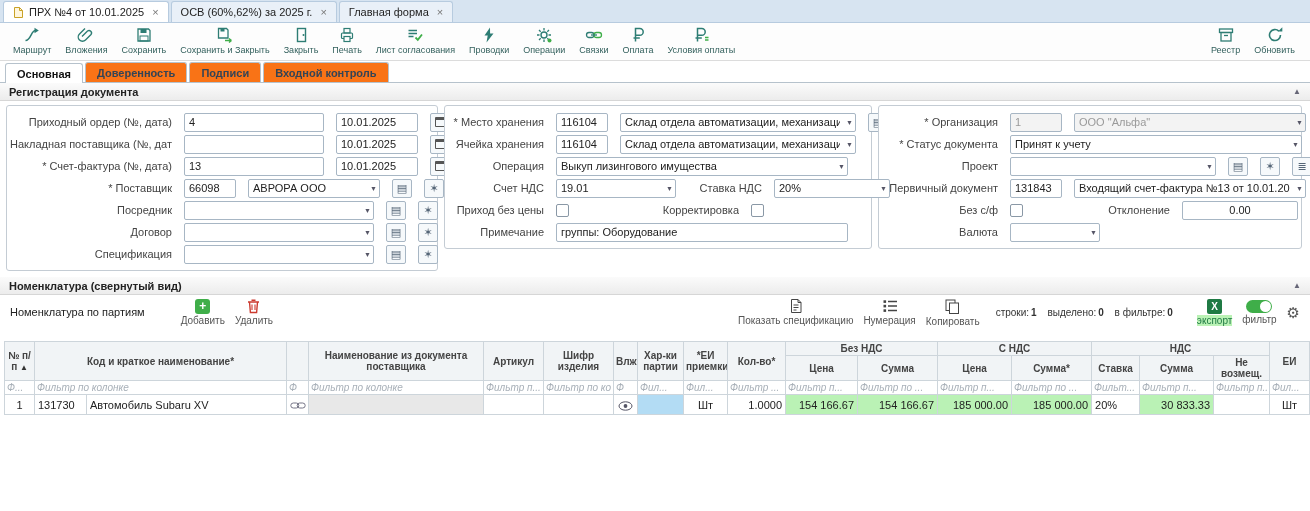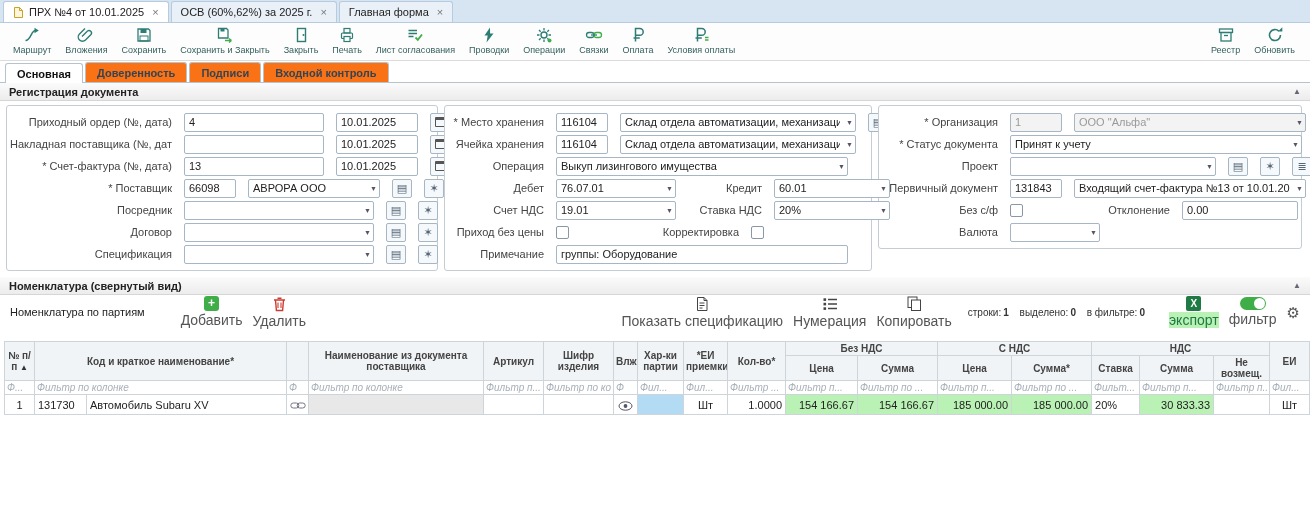--- a/index.html
+++ b/index.html
@@ -32,37 +32,37 @@
   
   .reg { display:flex; gap:6px; padding:4px 6px 6px; flex:none; align-items:flex-start; }
   .gbox { border:1px solid #c4ccd4; border-radius:3px; padding:4px 3px; background:#fff; }
   .gleft { width:432px; } .gmid { width:428px; } .gright { width:424px; }
   .frow { display:flex; align-items:center; gap:12px; height:20px; margin:2px 0; }
   .flabel { text-align:right; color:#444; white-space:nowrap; overflow:hidden; flex:none; }
   .gleft .flabel { width:162px; } .gmid .flabel { width:96px; } .gright .flabel { width:116px; }
   .lbl74 { width:74px !important; } .mlauto { margin-left:auto; }
   .inp { height:19px; border:1px solid #a7b6c4; border-radius:2px; padding:0 4px; font:inherit; color:#222; background:#fff; flex:none; }
   .inp.ro { background:#f3f3f3; color:#9a9a9a; }
-  .inp.r { text-align:left; }
+  .inp.r { text-align:center; }
   .dd { position:relative; height:19px; border:1px solid #a7b6c4; border-radius:2px; background:#fff; display:flex; align-items:center; padding:0 15px 0 4px; overflow:hidden; white-space:nowrap; flex:none; }
   .dd::after { content:"▼"; position:absolute; right:2px; top:50%; transform:translateY(-50%); font-size:7px; color:#556; }
   .dd.ro { background:#f3f3f3; color:#9a9a9a; }
   .dd-text { overflow:hidden; white-space:nowrap; }
   .sqbtn { width:20px; height:19px; border:1px solid #a7b6c4; border-radius:2px; background:#f6f9fb; display:flex; align-items:center; justify-content:center; padding:0; font-size:11px; color:#567; flex:none; font-family:inherit; }
   .cal-ico { width:11px; height:10px; border:1px solid #555; border-top:3px solid #555; border-radius:1px; display:inline-block; }
   .chk { width:13px; height:13px; border:1px solid #8a98a6; border-radius:2px; background:#fff; display:inline-block; flex:none; }
   .w52{width:52px}.w82{width:82px}.w90{width:90px}.w116{width:116px}.w120{width:120px}
   .w132{width:132px}.w140{width:140px}.w190{width:190px}.w206{width:206px}
   .w232{width:232px}.w236{width:236px}.w292{width:292px}
 
   
   .ttool { height:34px; display:flex; align-items:center; gap:10px; padding:2px 10px; flex:none; }
   .ttitle { margin-right:26px; }
   .stack { display:flex; flex-direction:column; align-items:center; gap:1px; }
-  .slabel { font-size:14px; color:#555; white-space:nowrap; }
+  .slabel { font-size:10px; color:#555; white-space:nowrap; }
   .slabel.green { color:#1f7a44; }
   .add-ico { width:15px; height:15px; background:#3fae49; border-radius:3px; color:#fff; font-weight:bold; font-size:12px; line-height:14px; text-align:center; display:inline-block; }
   .xl-ico { width:15px; height:15px; background:#1f7a44; border-radius:2px; color:#fff; font-weight:bold; font-size:10px; line-height:15px; text-align:center; display:inline-block; }
   .stats { font-size:10px; color:#333; white-space:nowrap; margin:0 6px; }
   .stats b { margin:0 8px 0 2px; }
   .toggle { width:26px; height:13px; border-radius:7px; background:#3fae49; position:relative; display:inline-block; }
   .knob { position:absolute; right:1px; top:1px; width:11px; height:11px; border-radius:50%; background:#fff; }
   .gear { font-size:15px; color:#555; line-height:1; }
 
   
@@ -349,30 +349,20 @@
         <span class="flabel">Ячейка хранения</span>
         <input class="inp w52" value="116104" style="">
         <div class="dd w236">
             <span class="dd-text">Склад отдела автоматизации, механизации производств</span>
           </div>
       </div>
       <div class="frow">
         <span class="flabel">Операция</span>
         <div class="dd w292">
             <span class="dd-text">Выкуп лизингового имущества</span>
-          </div>
-      </div>
-      <div class="frow">
-        <span class="flabel">Дебет</span>
-        <div class="dd w120">
-            <span class="dd-text">76.07.01</span>
-          </div>
-        <span class="flabel lbl74">Кредит</span>
-        <div class="dd w116">
-            <span class="dd-text">60.01</span>
           </div>
       </div>
       <div class="frow">
         <span class="flabel">Счет НДС</span>
         <div class="dd w120">
             <span class="dd-text">19.01</span>
           </div>
         <span class="flabel lbl74">Ставка НДС</span>
         <div class="dd w116">
             <span class="dd-text">20%</span>

